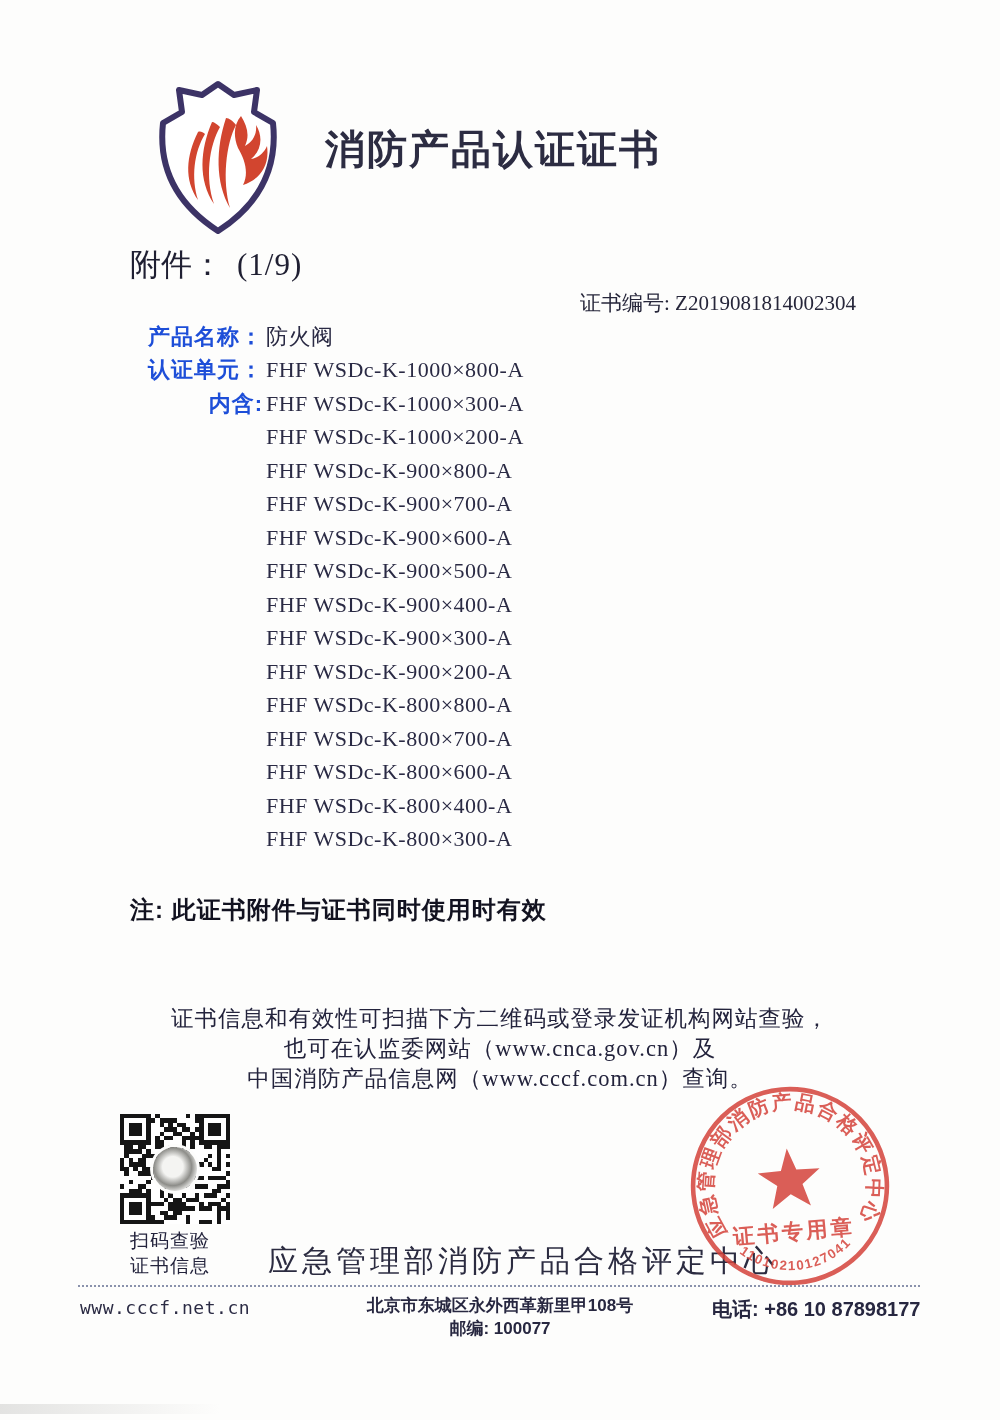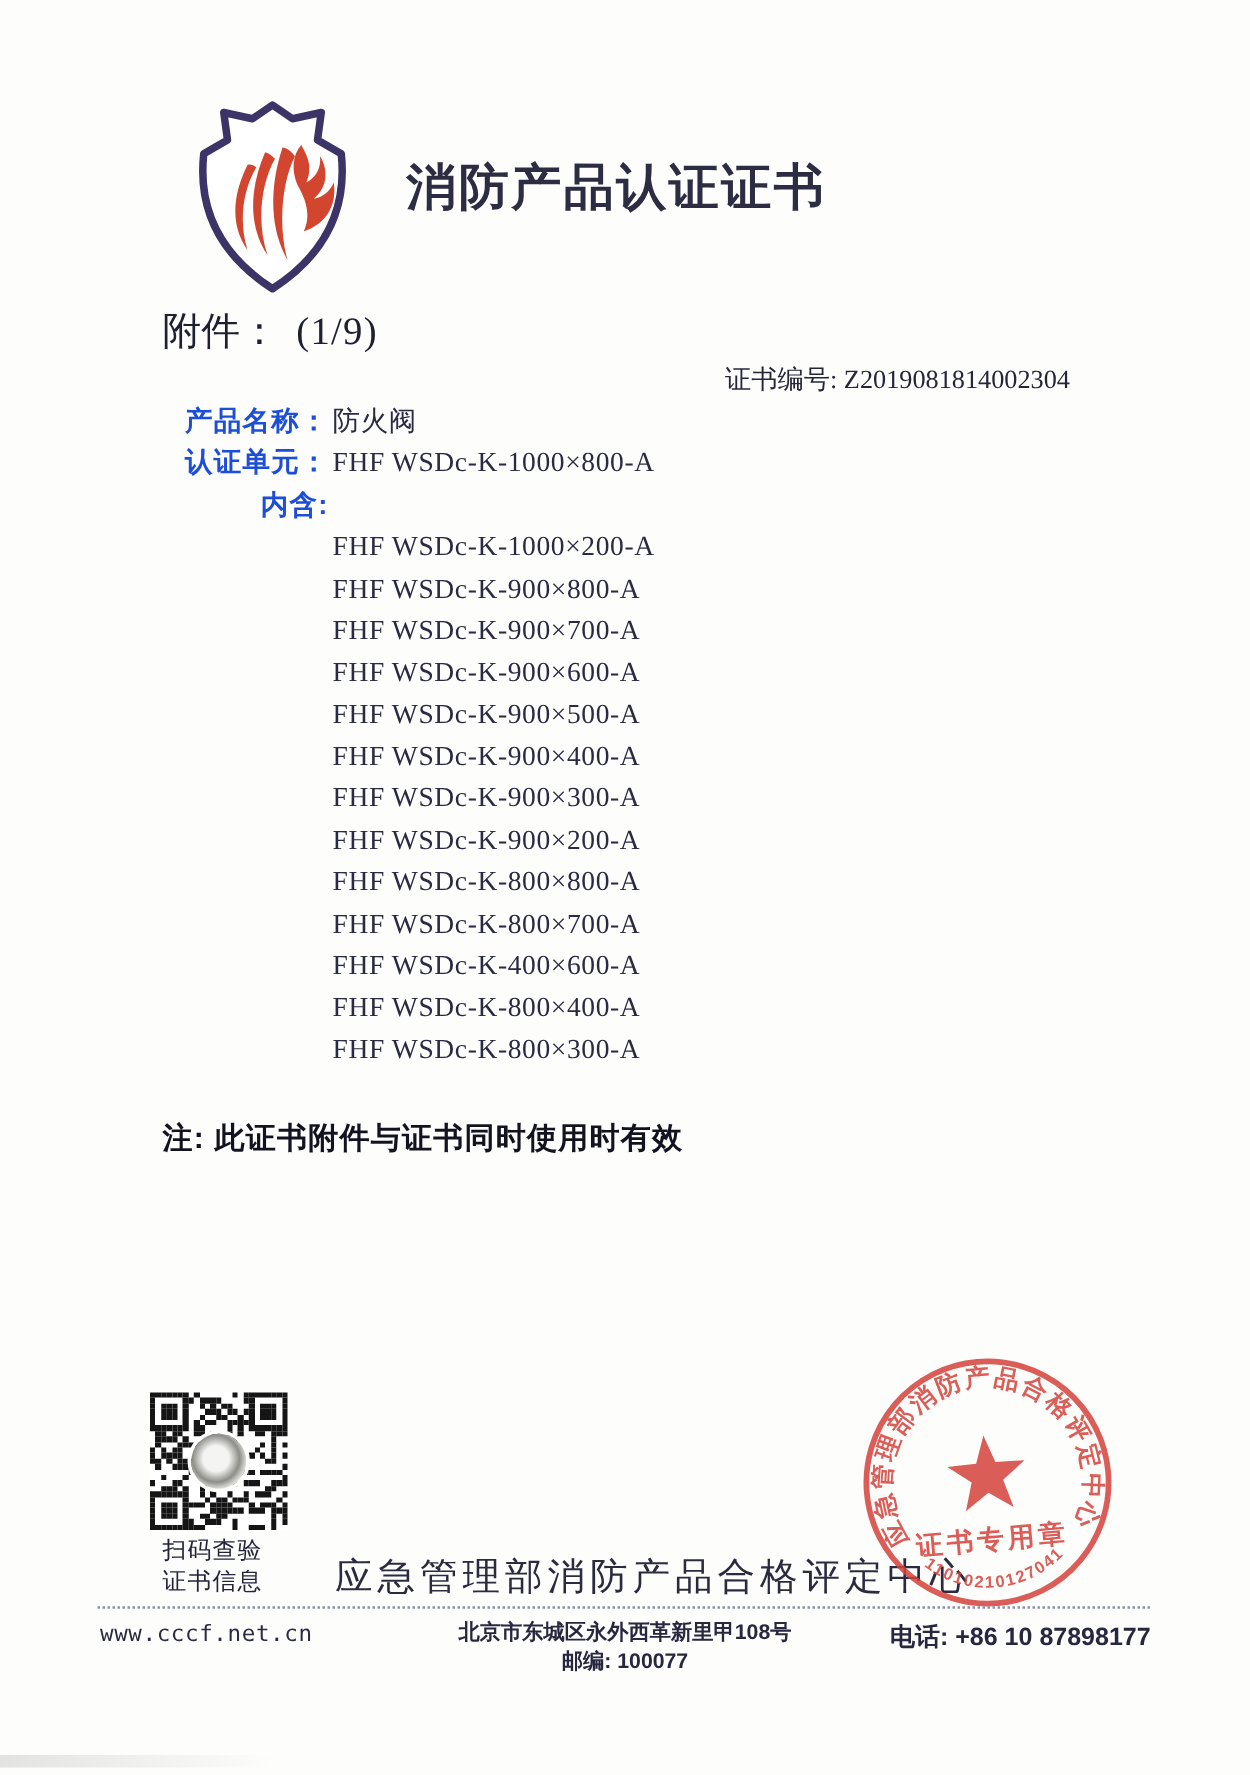--- a/index.html
+++ b/index.html
@@ -116,20 +116,21 @@
     <div class="frow">
       <div class="flabel">产品名称：</div>
       <div class="fvalue">防火阀</div>
     </div>
     <div class="frow">
       <div class="flabel">认证单元：</div>
       <div class="fvalue">FHF WSDc-K-1000×800-A</div>
     </div>
     <div class="frow">
       <div class="flabel">内含: </div>
+      <div class="fvalue">FHF WSDc-K-1000×300-A</div>
     </div>
     <div class="frow">
         <div class="flabel"></div>
         <div class="fvalue">FHF WSDc-K-1000×200-A</div>
       </div>
     <div class="frow">
         <div class="flabel"></div>
         <div class="fvalue">FHF WSDc-K-900×800-A</div>
       </div>
     <div class="frow">
@@ -159,34 +160,39 @@
     <div class="frow">
         <div class="flabel"></div>
         <div class="fvalue">FHF WSDc-K-800×800-A</div>
       </div>
     <div class="frow">
         <div class="flabel"></div>
         <div class="fvalue">FHF WSDc-K-800×700-A</div>
       </div>
     <div class="frow">
         <div class="flabel"></div>
-        <div class="fvalue">FHF WSDc-K-400×600-A</div>
+        <div class="fvalue">FHF WSDc-K-800×600-A</div>
       </div>
     <div class="frow">
         <div class="flabel"></div>
         <div class="fvalue">FHF WSDc-K-800×400-A</div>
       </div>
     <div class="frow">
         <div class="flabel"></div>
         <div class="fvalue">FHF WSDc-K-800×300-A</div>
       </div>
   </div>
 
   <div class="note">注: 此证书附件与证书同时使用时有效</div>
 
+  <div class="verify">
+    <div>证书信息和有效性可扫描下方二维码或登录发证机构网站查验，</div>
+    <div>也可在认监委网站（www.cnca.gov.cn）及</div>
+    <div>中国消防产品信息网（www.cccf.com.cn）查询。</div>
+  </div>
 
   <div class="qr-wrap">
     <div class="qr-grid" id="qr-grid">
         <div class="qr-cell" style="grid-area: 1 / 1;"></div>
         <div class="qr-cell" style="grid-area: 1 / 2;"></div>
         <div class="qr-cell" style="grid-area: 1 / 3;"></div>
         <div class="qr-cell" style="grid-area: 1 / 4;"></div>
         <div class="qr-cell" style="grid-area: 1 / 5;"></div>
         <div class="qr-cell" style="grid-area: 1 / 6;"></div>
         <div class="qr-cell" style="grid-area: 1 / 7;"></div>

